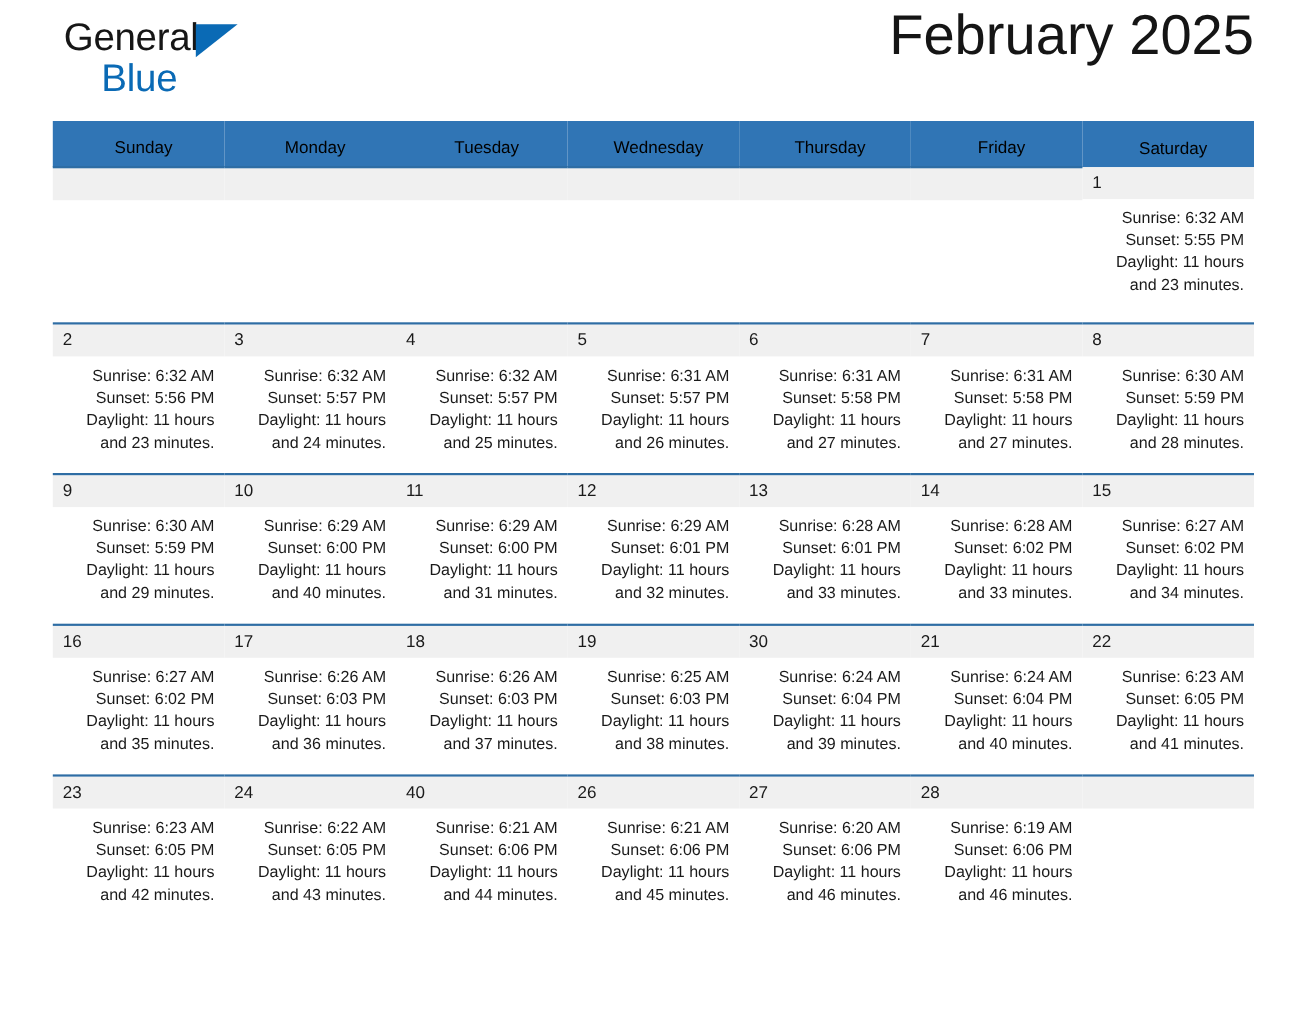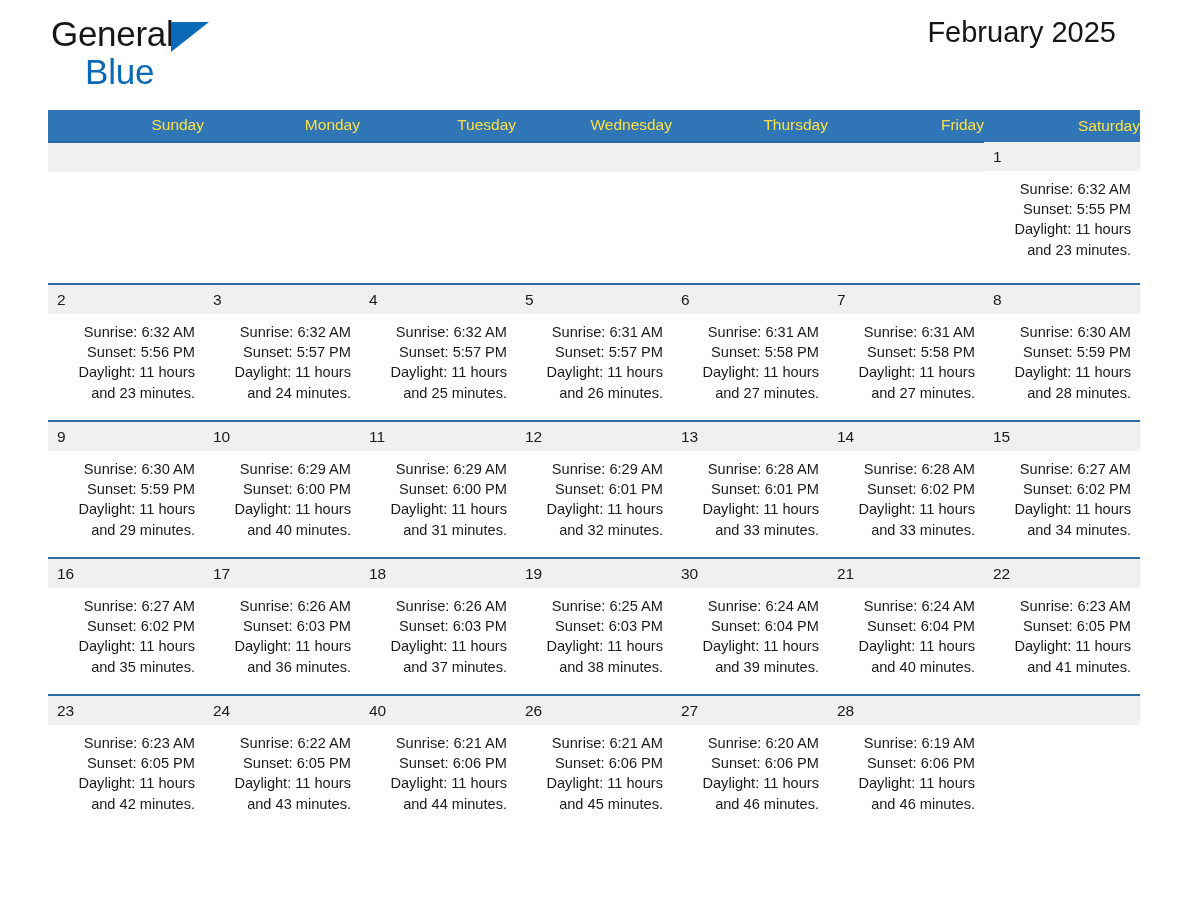--- a/index.html
+++ b/index.html
@@ -22,21 +22,21 @@
     padding: 0 48px;
   }
 
   
   .masthead {
     position: relative;
     height: 110px;
   }
   .logo {
     position: absolute;
-    left: 3px;
+    left: 10px;
     top: 14px;
     width: 200px;
     height: 78px;
   }
   .logo-row1 {
     position: relative;
     height: 40px;
     white-space: nowrap;
   }
   .logo-general {
@@ -61,23 +61,23 @@
   .logo-blue {
     font-size: 35px;
     color: #0a6ab5;
     line-height: 36px;
     margin-left: 34px;
     display: block;
     letter-spacing: -0.2px;
   }
   .title {
     position: absolute;
-    right: 24px;
+    right: 0;
     top: 6px;
-    font-size: 29px;
+    font-size: 51px;
     color: #151515;
     line-height: 52px;
     white-space: nowrap;
   }
   .subtitle {
     position: absolute;
     right: 8px;
     top: 66px;
     font-size: 23.5px;
     color: #151515;
@@ -86,25 +86,25 @@
   }
 
   
   .calendar {
     width: 1092px;
     border-collapse: collapse;
     table-layout: fixed;
   }
   .calendar th {
     background: #3075b5;
-    color: #fde047;
+    color: #000000;
     font-weight: normal;
     font-size: 15.5px;
-    text-align: right;
-    padding: 6px 0 7px 9px;
+    text-align: center;
+    padding: 16px 0 7px 9px;
     line-height: 18px;
   }
   .calendar td {
     vertical-align: top;
     padding: 0;
     border-top: 2px solid #2e6da4;
     height: 135px;
   }
   .calendar tr.week-row td.empty {
     border-top: 2px solid #2e6da4;

